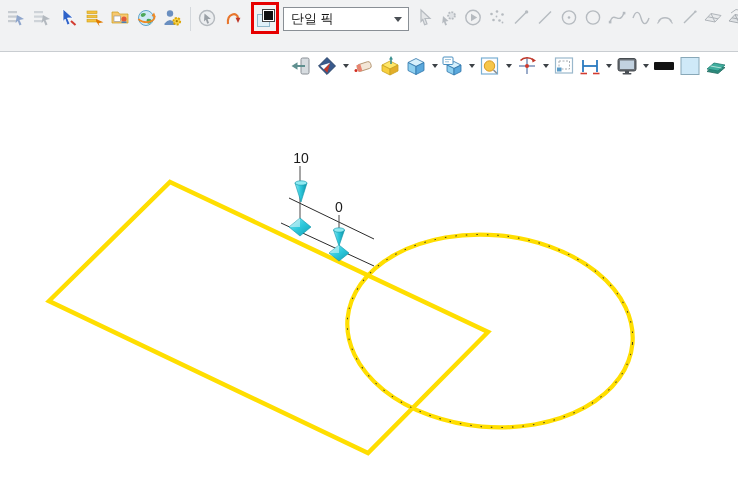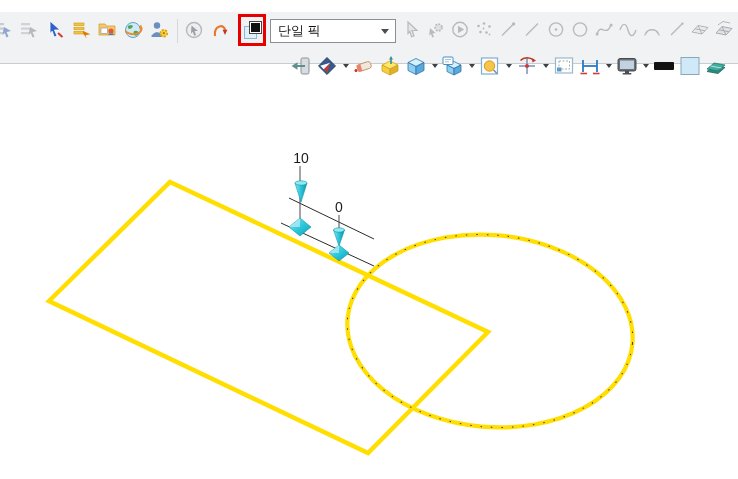--- a/index.html
+++ b/index.html
@@ -1,21 +1,21 @@
 <!DOCTYPE html>
 <html><head>
 <meta charset="utf-8">
 <style>
   html,body{margin:0;padding:0;background:#fff;}
   .app{position:relative;width:738px;height:479px;background:#ffffff;overflow:hidden;
        font-family:"Liberation Sans",sans-serif;}
   
-  .tb1{position:absolute;top:12px;left:0;width:738px;height:52px;background:#f1f2f3;
+  .tb1{position:absolute;top:0;left:0;width:738px;height:52px;background:#f1f2f3;
        border-bottom:1px solid #c9cdd1;display:flex;align-items:flex-start;
-       padding:7px 0 0 6px;box-sizing:border-box;justify-content:flex-end;}
+       padding:7px 0 0 6px;box-sizing:border-box;}
   .ic{width:20px;height:20px;flex:none;margin-right:6px;display:block;}
   .sep{width:1px;height:24px;background:#d4d8dc;margin:0 6px 0 2px;flex:none;}
   .hl{flex:none;border:3px solid #e60000;width:22px;height:26px;margin:-5px 0 0 2px;
       display:flex;align-items:center;justify-content:center;background:#f1f2f3;}
   .pickicon{position:relative;width:17px;height:17px;}
   .pickicon .back{position:absolute;left:0;bottom:0;width:11px;height:11px;
       background:#dff0f8;border:1px solid #8fb8cc;}
   .pickicon .front{position:absolute;right:0;top:0;width:9px;height:9px;background:#111;
       border:1px solid #fff;box-shadow:0 0 0 1px #444;}
   .combo{flex:none;width:126px;height:24px;margin:0 6px 0 4px;background:#fff;

